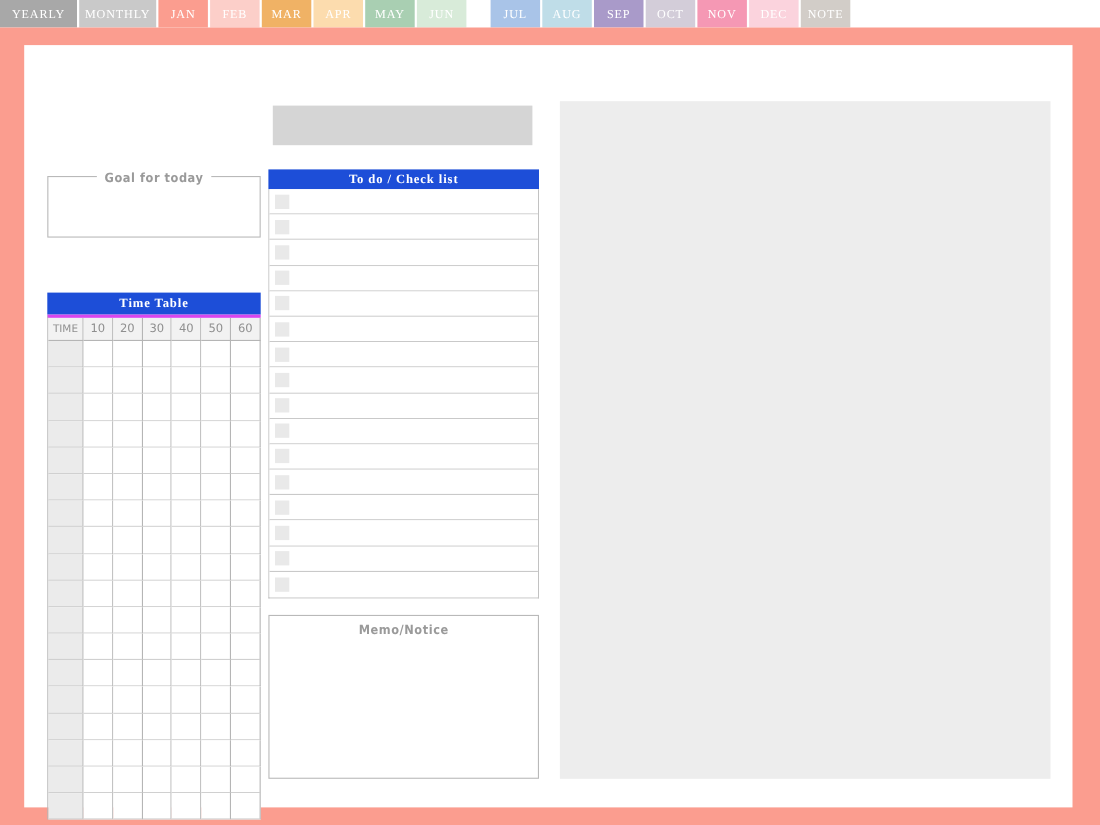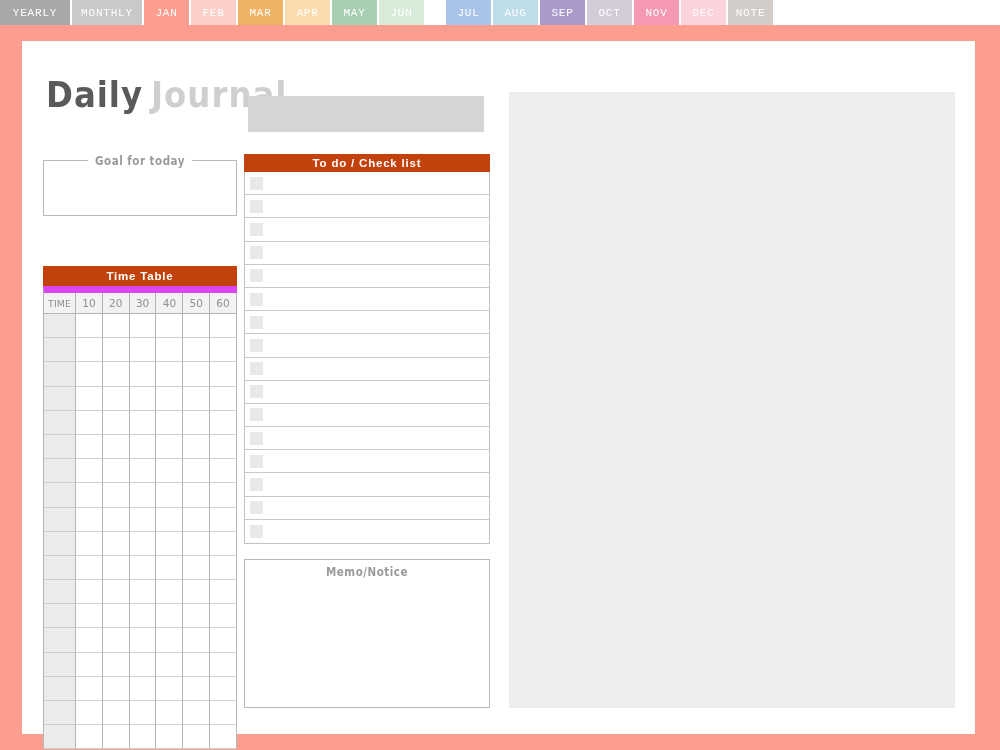--- a/index.html
+++ b/index.html
@@ -24,21 +24,21 @@
   }
   .tab {
     flex: 0 0 auto;
     height: 25px;
     display: flex;
     align-items: center;
     justify-content: center;
     color: #ffffff;
     font-size: 11px;
     letter-spacing: 0.8px;
-    font-family: Liberation Mono, monospace;
+    font-family: Liberation Serif, serif;
     font-weight: 400;
     text-transform: uppercase;
     user-select: none;
   }
   .tab.wide  { width: 70px; }
   .tab.month { width: 45px; }
 
   
   #page-frame {
     position: absolute;
@@ -101,43 +101,43 @@
     color: #9a9a9a;
     font-size: 11.5px;
     letter-spacing: 0.5px;
     white-space: nowrap;
     font-family: "DejaVu Sans Condensed", "Liberation Sans", sans-serif;
     font-weight: 600;
   }
 
   
   .section-header {
-    background: #c2410c;
+    background: #1d4ed8;
     color: #ffffff;
     font-size: 11.5px;
     letter-spacing: 0.8px;
     text-align: left;
-    font-family: Liberation Sans, sans-serif;
+    font-family: Liberation Serif, serif;
     font-weight: 600;
     display: flex;
     align-items: center;
     justify-content: center;
     user-select: none;
   }
 
   
   #timetable {
     position: absolute;
     left: 21px; top: 189px;
     width: 194px;
   }
   #timetable-header { height: 20px; margin-top: 36px; }
   #timetable-grid {
     border-left: 1px solid #b5b5b5;
-    border-top: 7px solid #d946ef;
+    border-top: 3px solid #d946ef;
     width: 194px;
   }
   .tt-row { display: flex; }
   .tt-cell {
     border-right: 1px solid #b5b5b5;
     border-bottom: 1px solid #d0d0d0;
     height: 24.2px;
     flex: 1 1 0;
     background: #ffffff;
   }
@@ -240,23 +240,20 @@
     <div class="tab month" style="background: rgb(169, 154, 201);">SEP</div>
     <div class="tab month" style="background: rgb(211, 205, 217);">OCT</div>
     <div class="tab month" style="background: rgb(245, 152, 180);">NOV</div>
     <div class="tab month" style="background: rgb(251, 211, 221);">DEC</div>
     <div class="tab month" style="background: rgb(210, 205, 200);">NOTE</div>
   </div>
 
 <div id="page-frame">
   <div id="page-sheet">
 
-    <div id="title-block">
-      <span id="title-daily">Daily</span><span id="title-journal">Journal</span>
-    </div>
 
     <div id="date-bar"></div>
 
     <div id="goal-section">
       <div id="goal-box"></div>
       <div id="goal-label">Goal for today</div>
     </div>
 
     <div id="timetable">
       <div id="timetable-header" class="section-header">Time Table</div>

